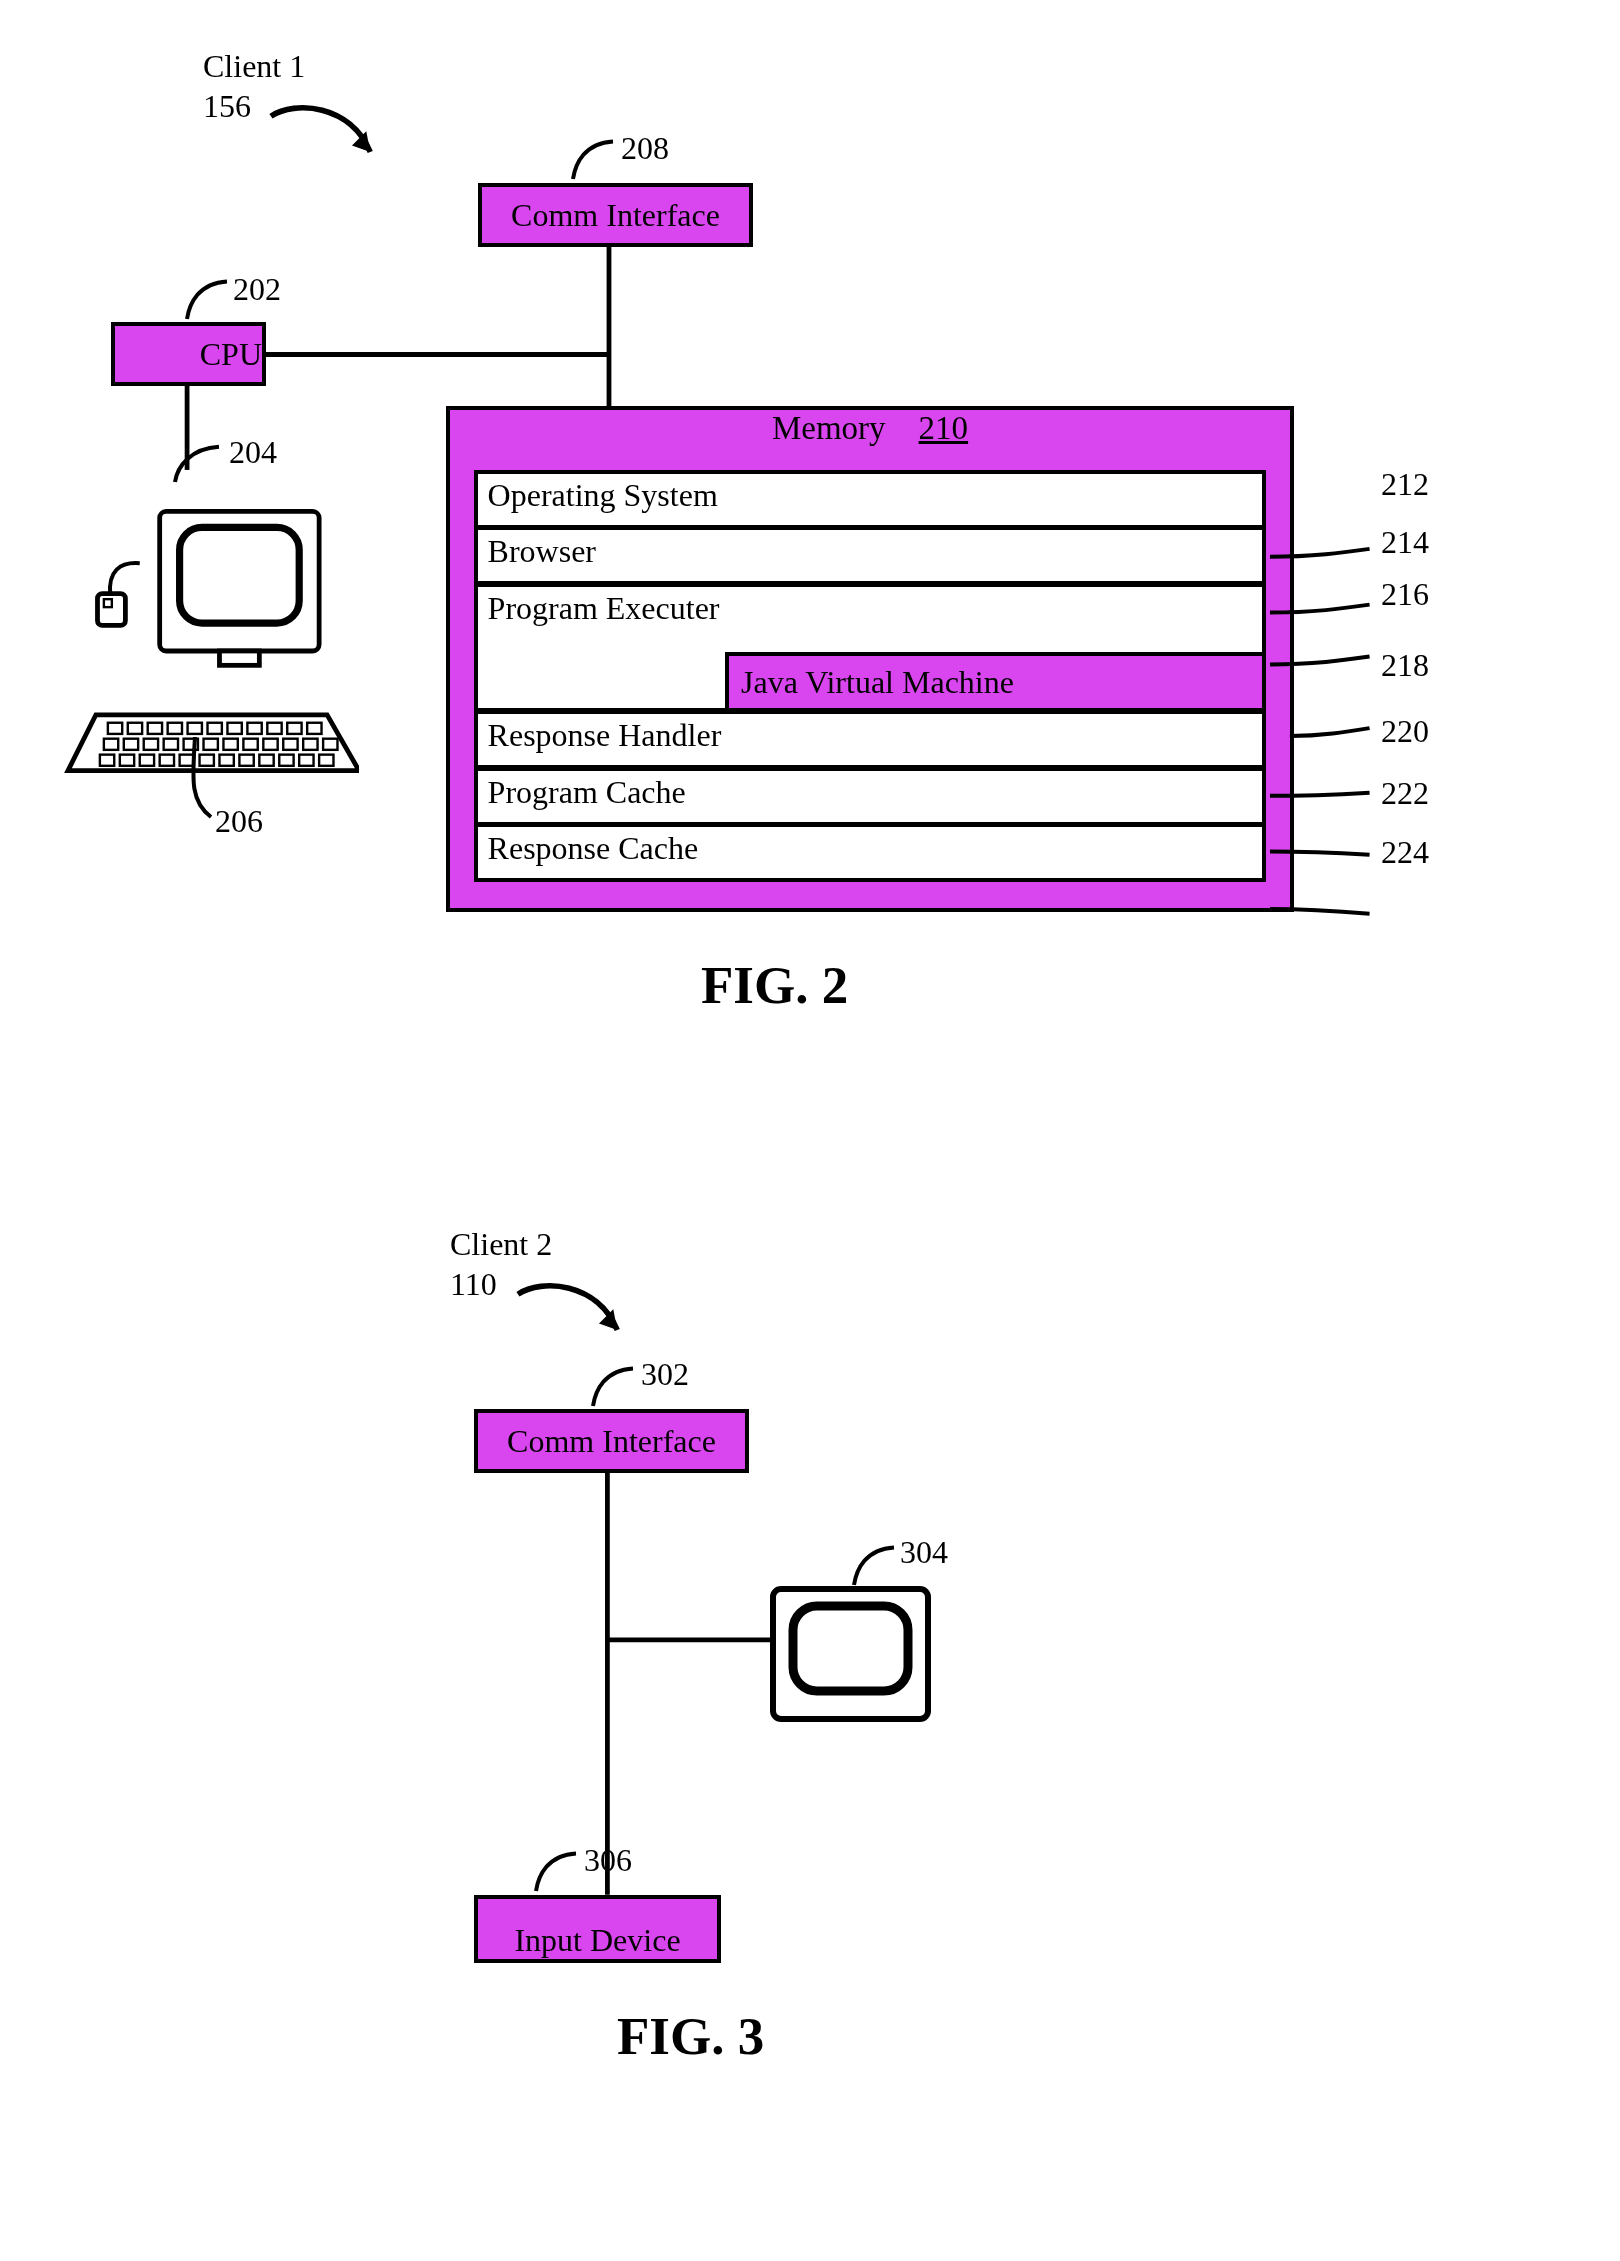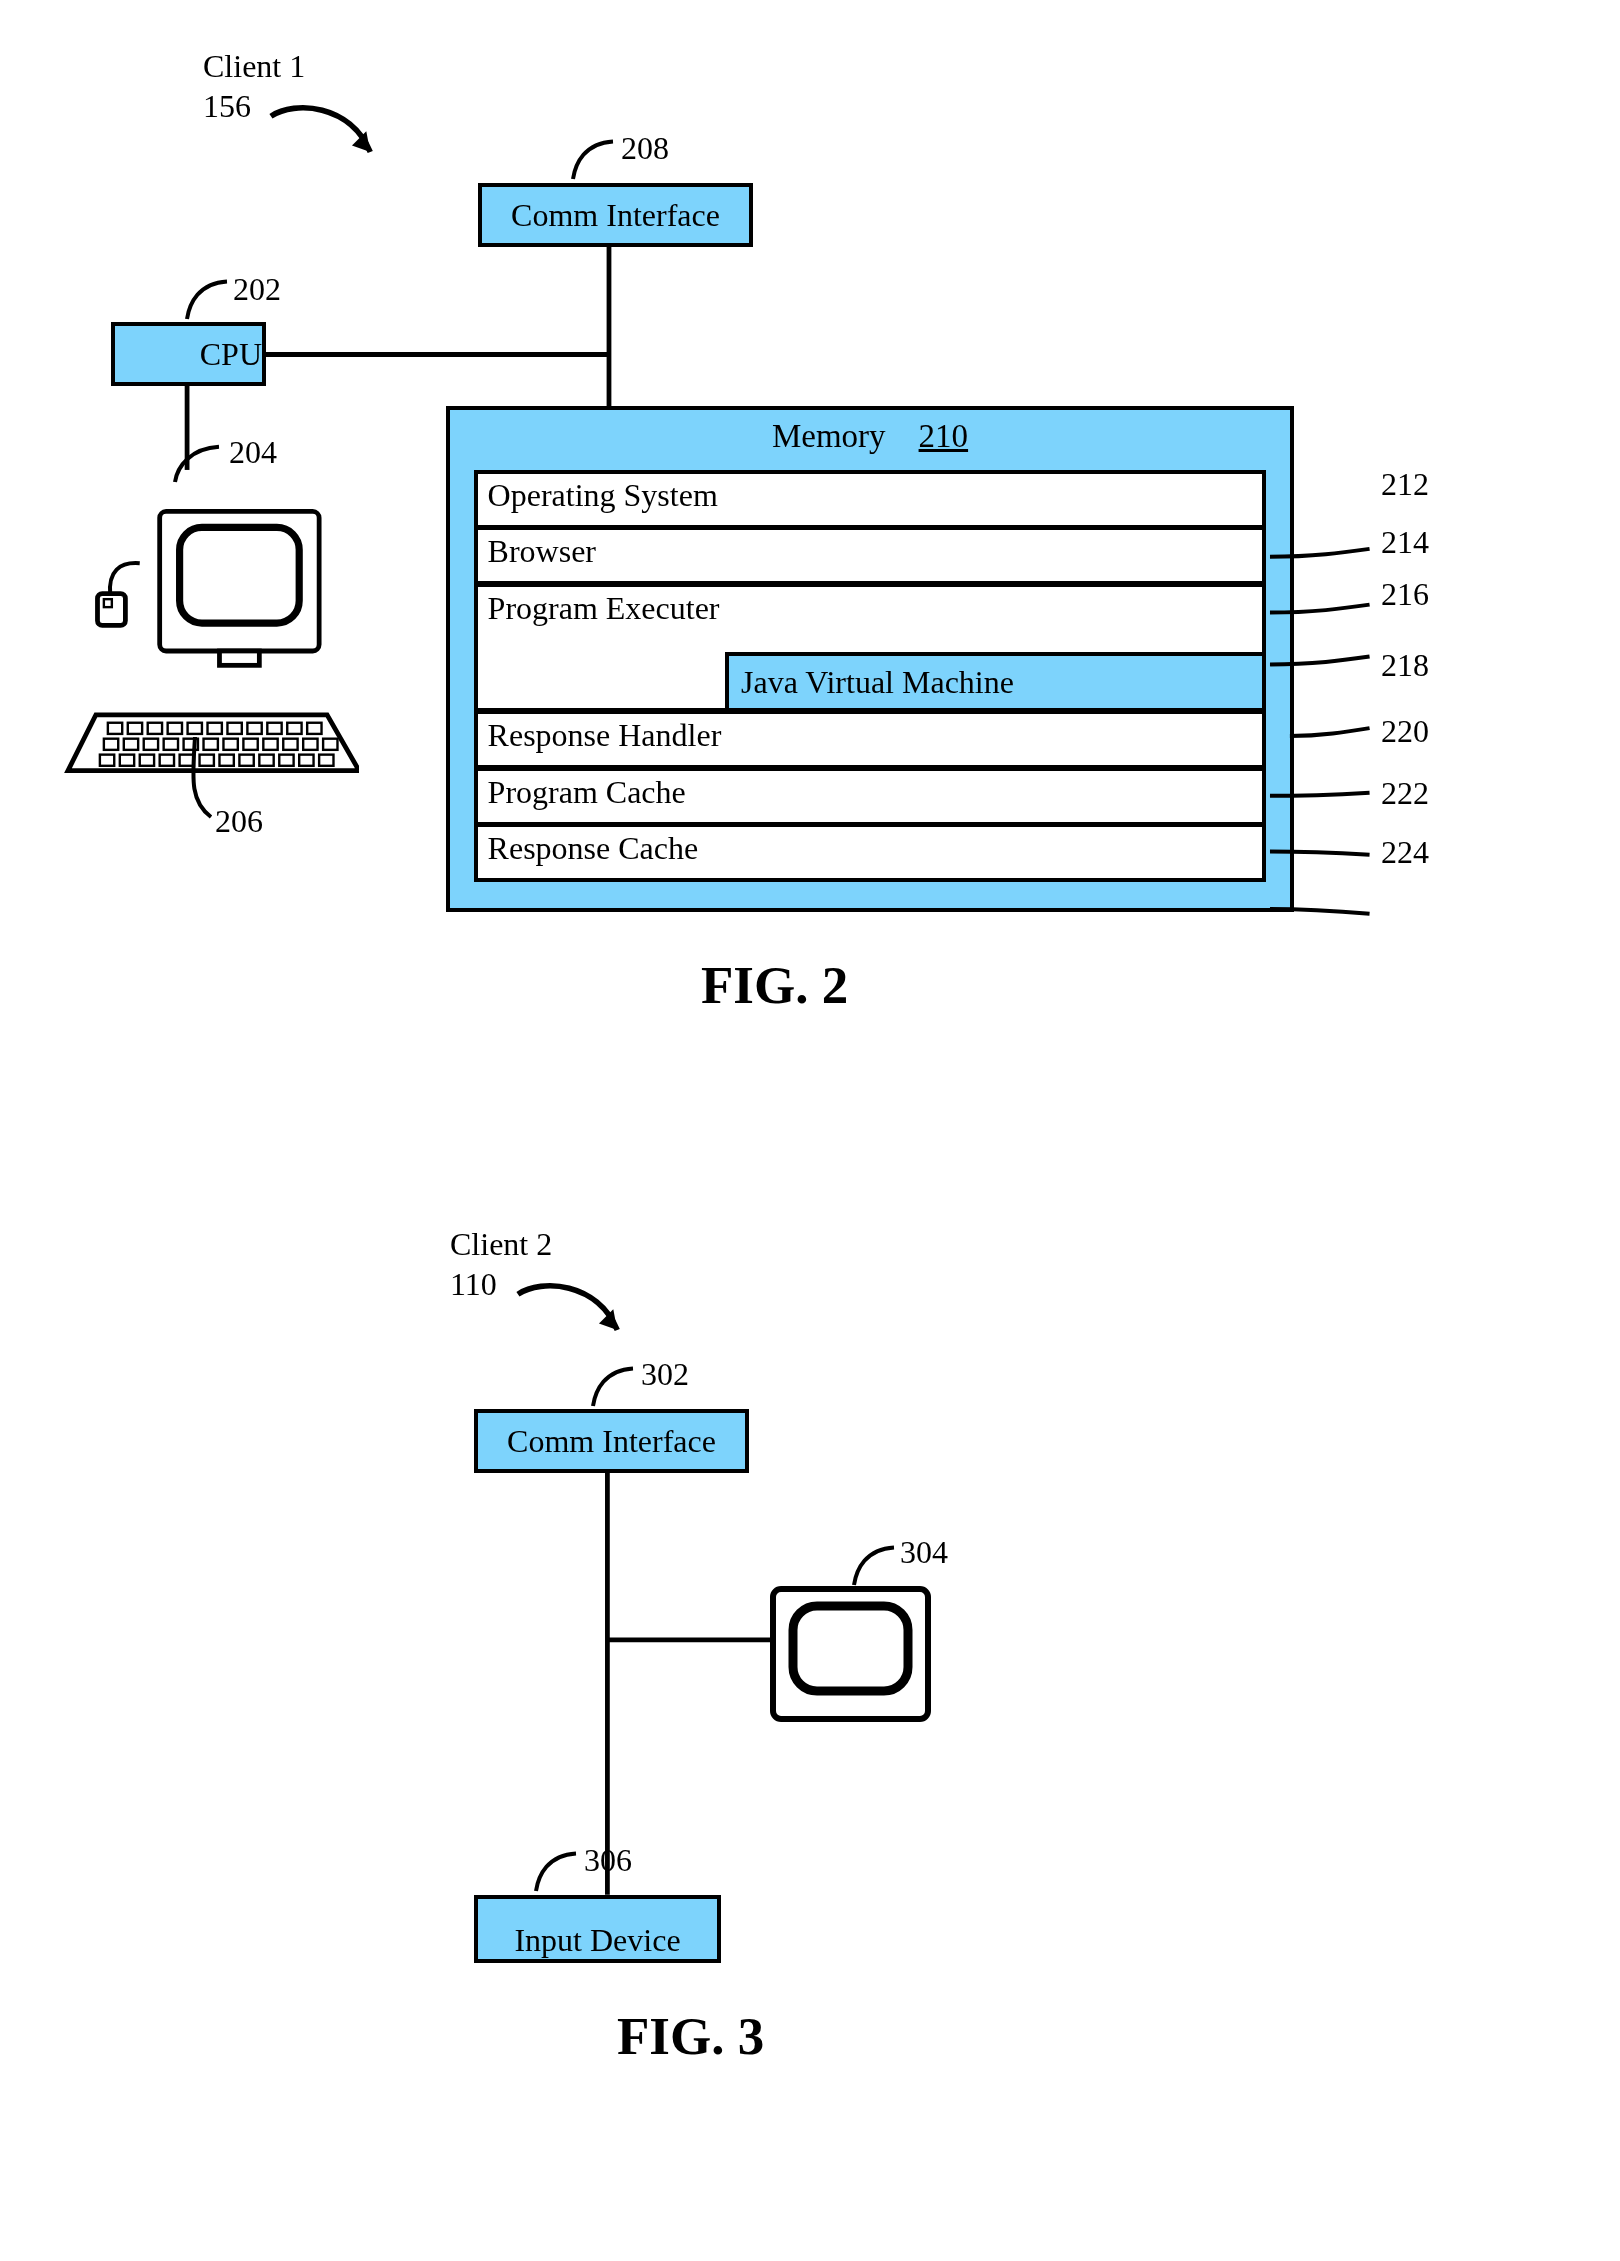--- a/index.html
+++ b/index.html
@@ -1,18 +1,18 @@
 <!DOCTYPE html>
 <html><head>
 <meta charset="utf-8">
 <style>
   html,body{margin:0;padding:0;background:#fff;font-family:"Times New Roman",Times,serif;font-size:32px;color:#000}
   .page{position:relative;width:1620px;height:2261px}
   .abs{position:absolute}
-  .box{border:4.8px solid #000;background:#7dd3fc}
+  .box{border:4.8px solid #000;background:#d946ef}
   .fig-caption{font-weight:bold;font-size:53px}
   .text{white-space:nowrap}
   .underline{text-decoration:underline}
   .memory-title{font-size:33px;text-align:center}
   .mem-row{position:absolute;left:24px;right:24px;border:4px solid #000;background:#fff;padding:3.2px 9.6px}
 </style>
 </head>
 <body>
 
 <div class="page">
@@ -105,21 +105,21 @@
     <path d="M5 50 C 8 30, 25 8, 60 6" stroke="#000" stroke-width="5" fill="none"></path>
   </svg>
   <div class="abs text" style="left:229px;top:434px">204</div>
 
   <svg class="abs" style="left:167px;top:733px" width="96" height="96" viewBox="0 0 120 120">
     <path d="M35 5 C 32 55, 28 85, 55 105" stroke="#000" stroke-width="5" fill="none"></path>
   </svg>
   <div class="abs text" style="left:215px;top:803px">206</div>
 
   <div class="abs box" style="left:446px;top:406px;width:840px;height:498px">
-    <div class="memory-title" style="margin-top:8px">
+    <div class="memory-title" style="">
       <span>Memory</span>
       &nbsp;&nbsp;
       <span class="underline">210</span>
     </div>
 
     <div class="mem-row" style="top:60px;height:45px">
       <span>Operating System</span>
     </div>
     <div class="mem-row" style="top:173px;height:115px">
       <span>Program Executer</span>

